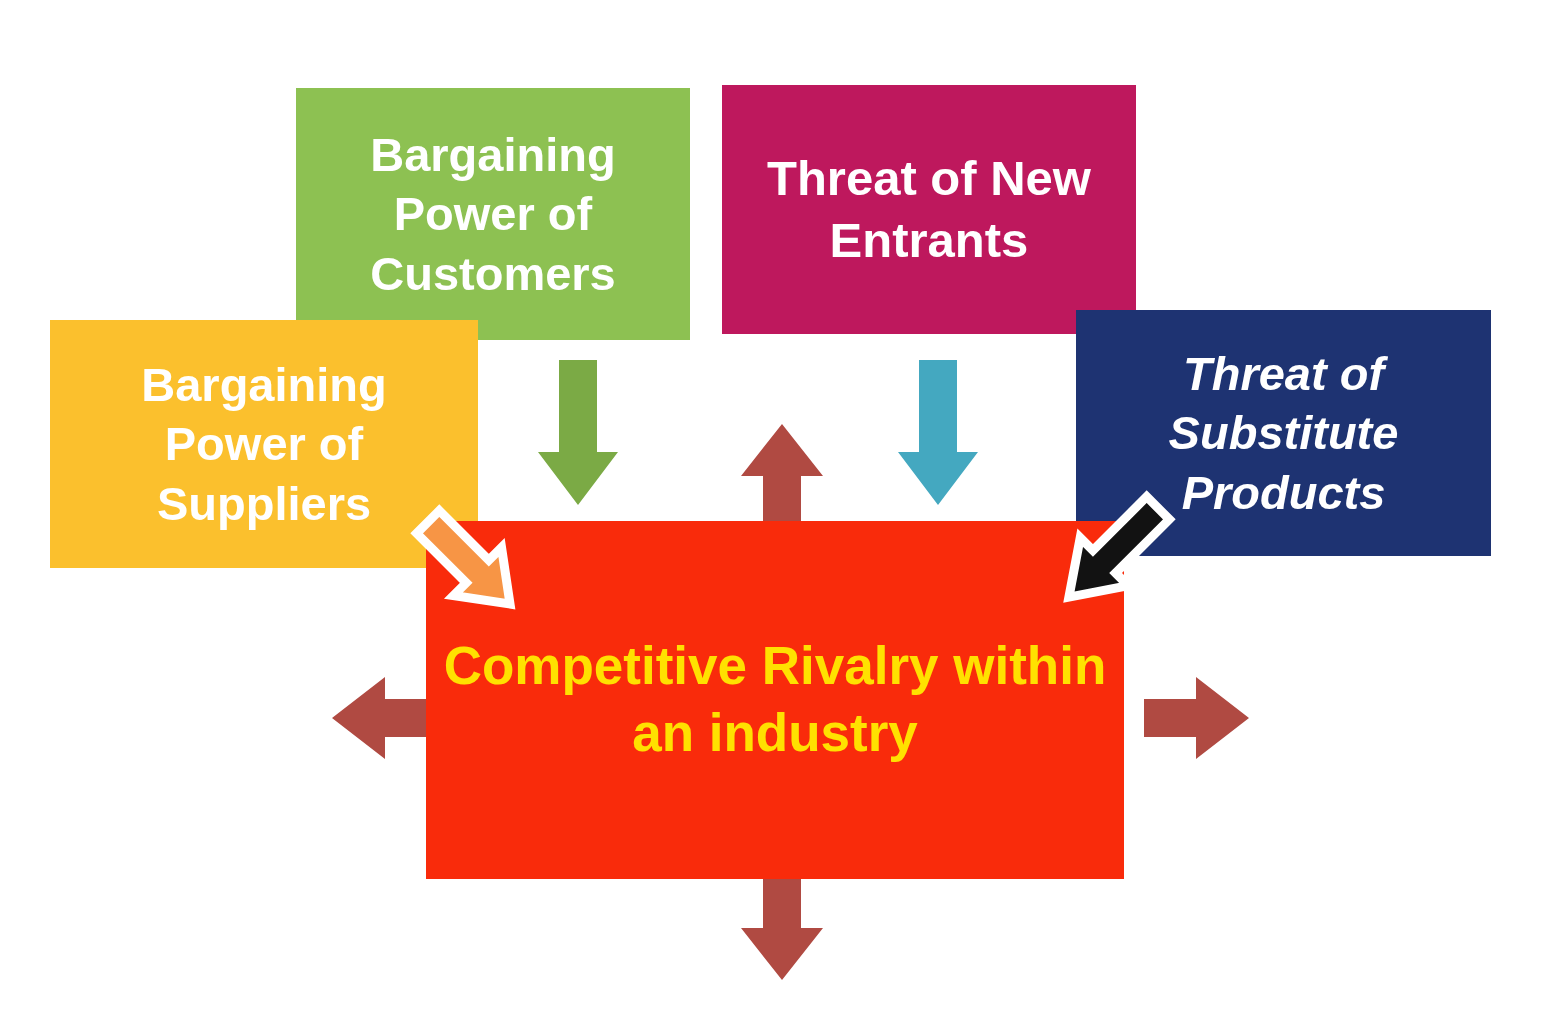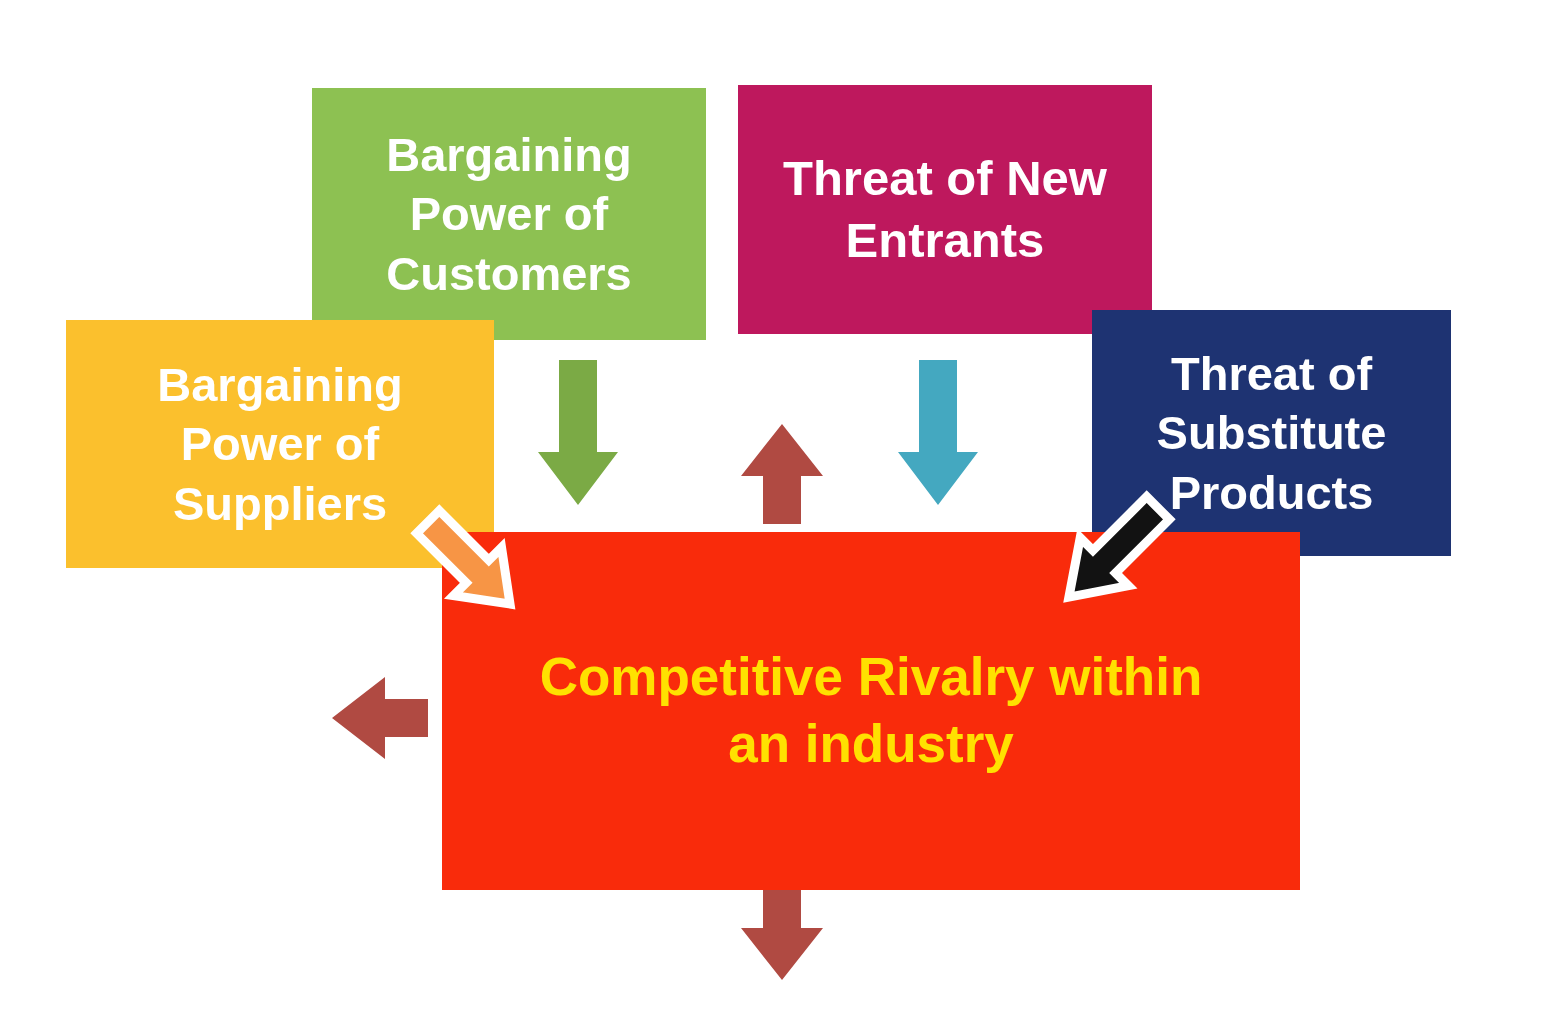--- a/index.html
+++ b/index.html
@@ -14,34 +14,33 @@
     height: 1011px;
     background: #ffffff;
     overflow: hidden;
   }
   .box {
     position: absolute;
     display: flex;
     align-items: center;
     justify-content: center;
     text-align: center;
-    margin-left: 16px;
   }
   .box-label {
     white-space: pre-line;
     font-weight: bold;
     color: #ffffff;
     line-height: 1.26;
   }
   
   .box-customers   { left: 296px; top: 88px;  width: 394px; height: 252px; }
   .box-entrants    { left: 722px; top: 85px;  width: 414px; height: 249px; }
   .box-suppliers   { left: 50px;  top: 320px; width: 428px; height: 248px; }
-  .box-substitutes { left: 1076px;top: 310px; width: 359px; height: 246px; }
-  .box-rivalry     { left: 426px; top: 532px; width: 858px; height: 358px; }
+  .box-substitutes { left: 1076px;top: 310px; width: 415px; height: 246px; font-style: italic; }
+  .box-rivalry     { left: 426px; top: 521px; width: 698px; height: 358px; }
 
   .box-customers .box-label,
   .box-suppliers .box-label,
   .box-substitutes .box-label { font-size: 47px; }
   .box-entrants .box-label     { font-size: 49px; }
   .box-rivalry .box-label      { font-size: 53px; color: #ffe100; }
 
   .arrow-layer {
     position: absolute;
     left: 0;

